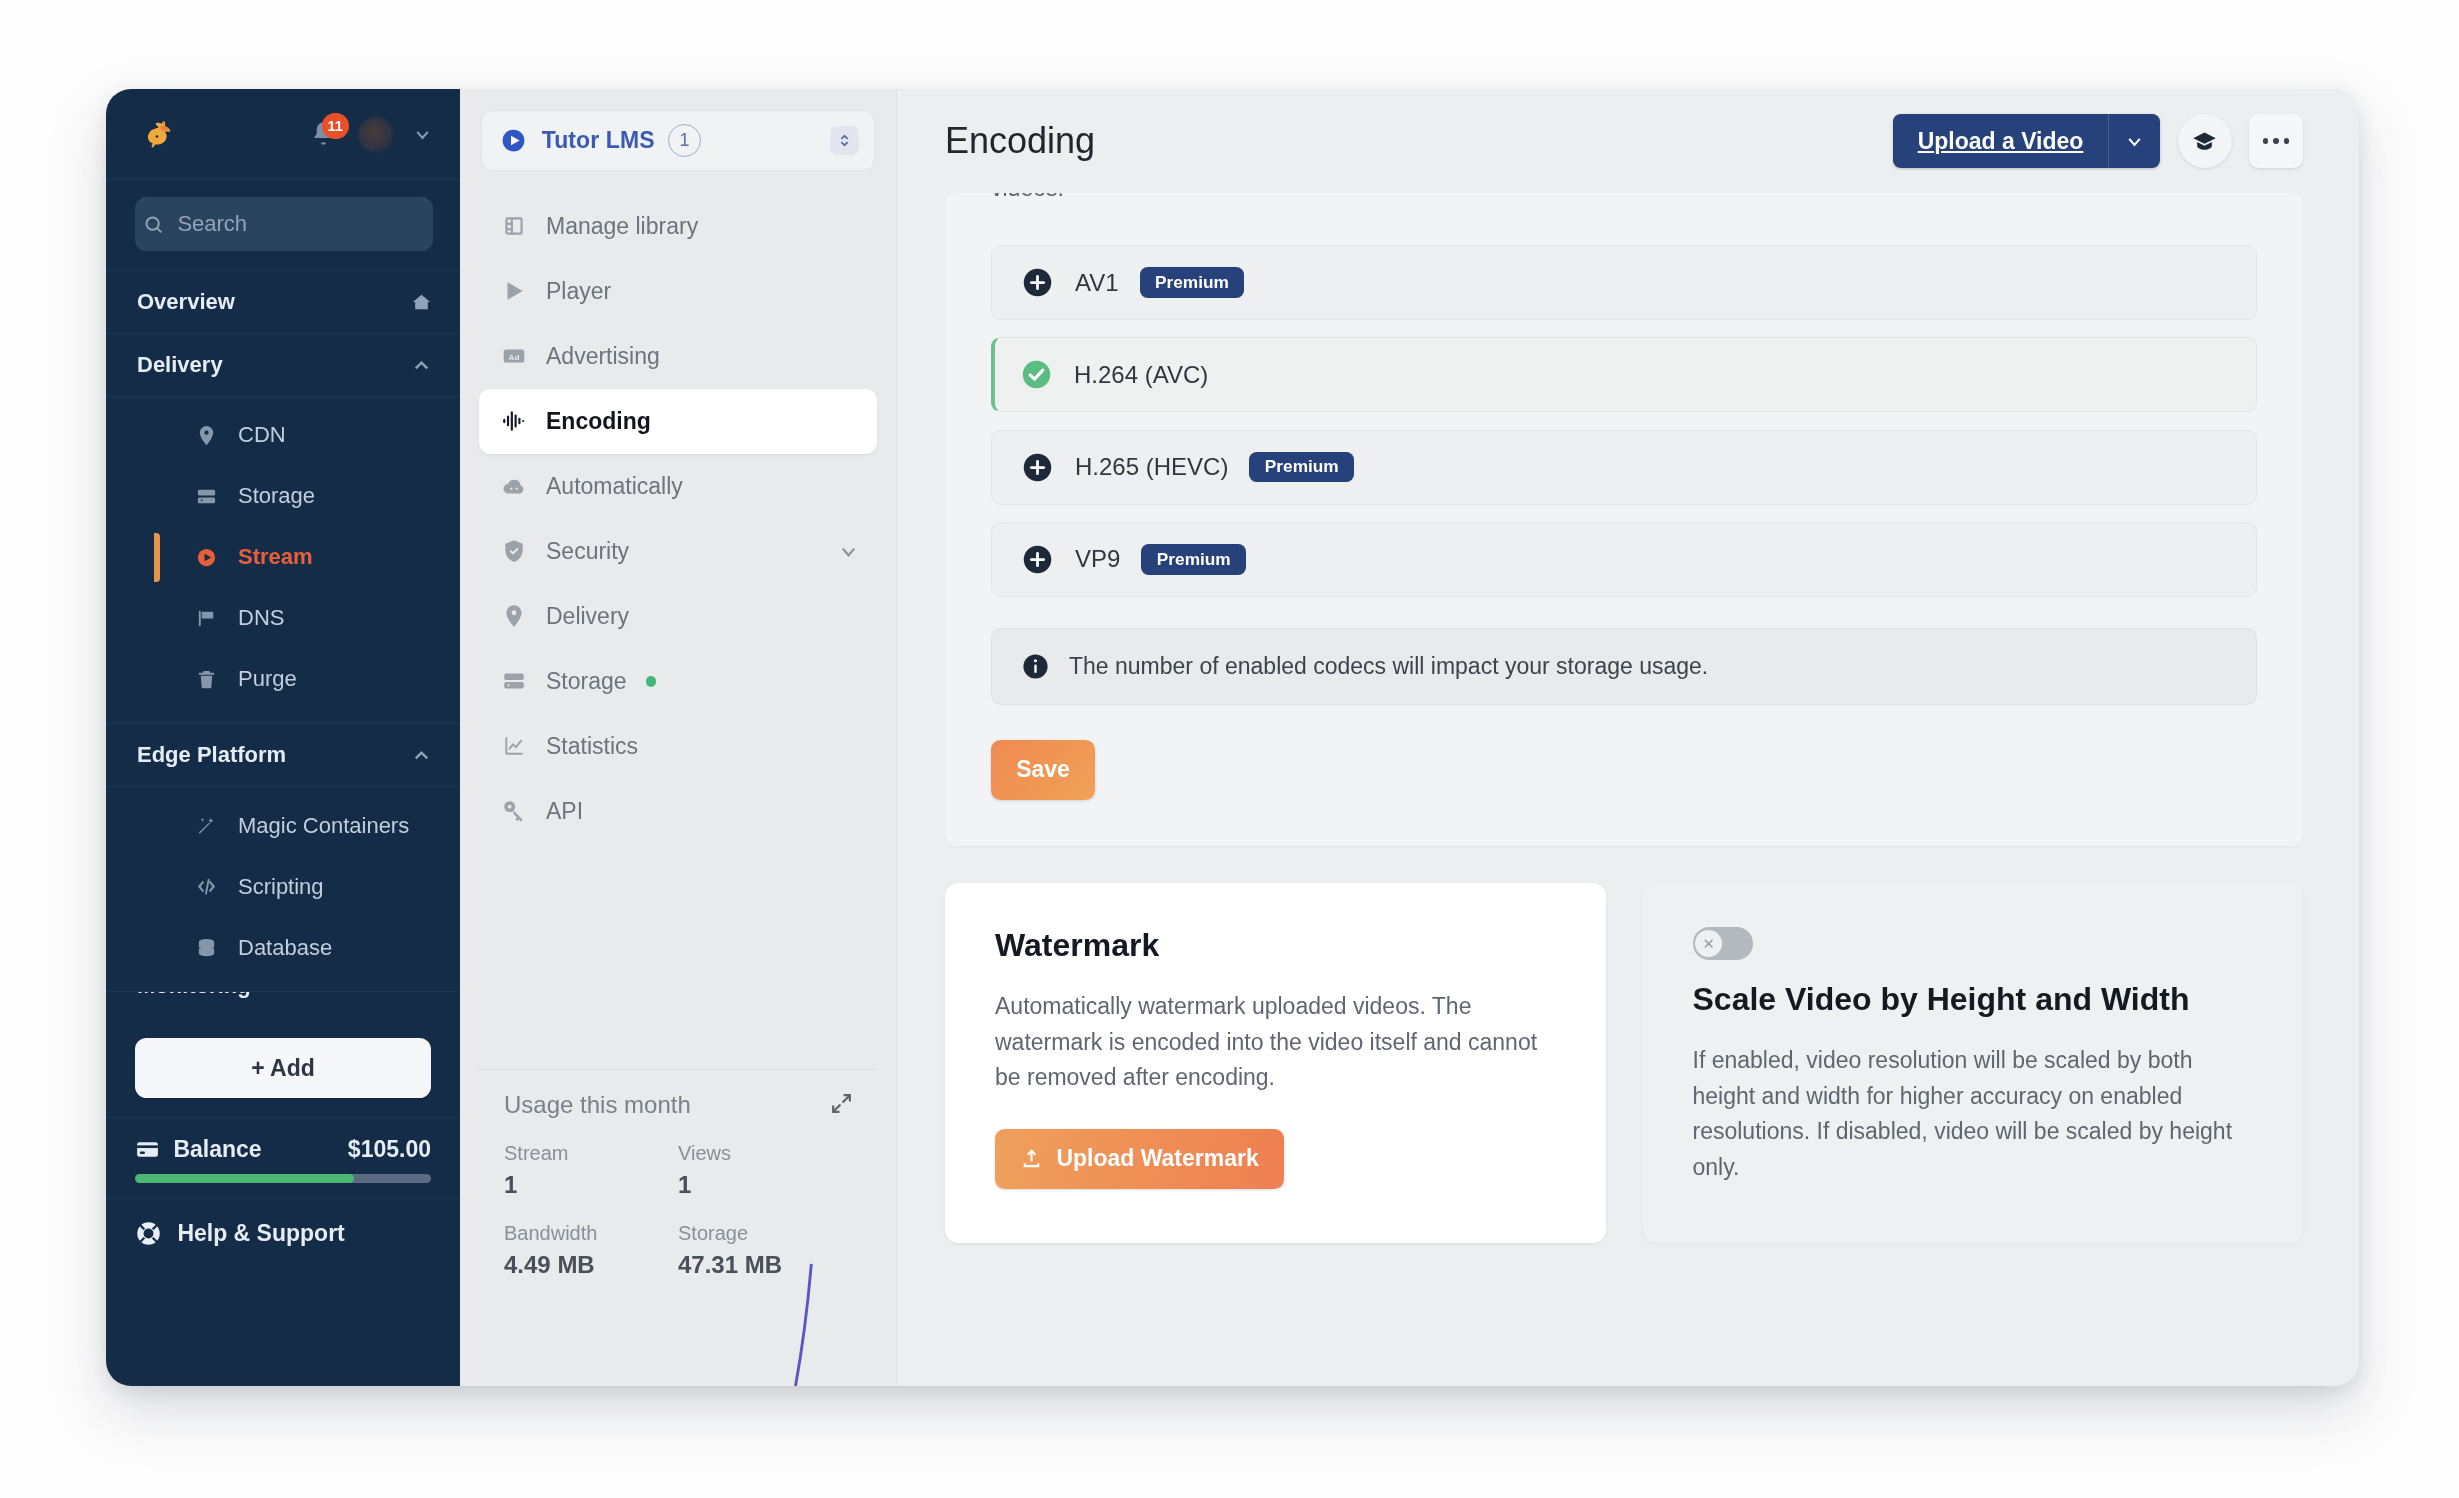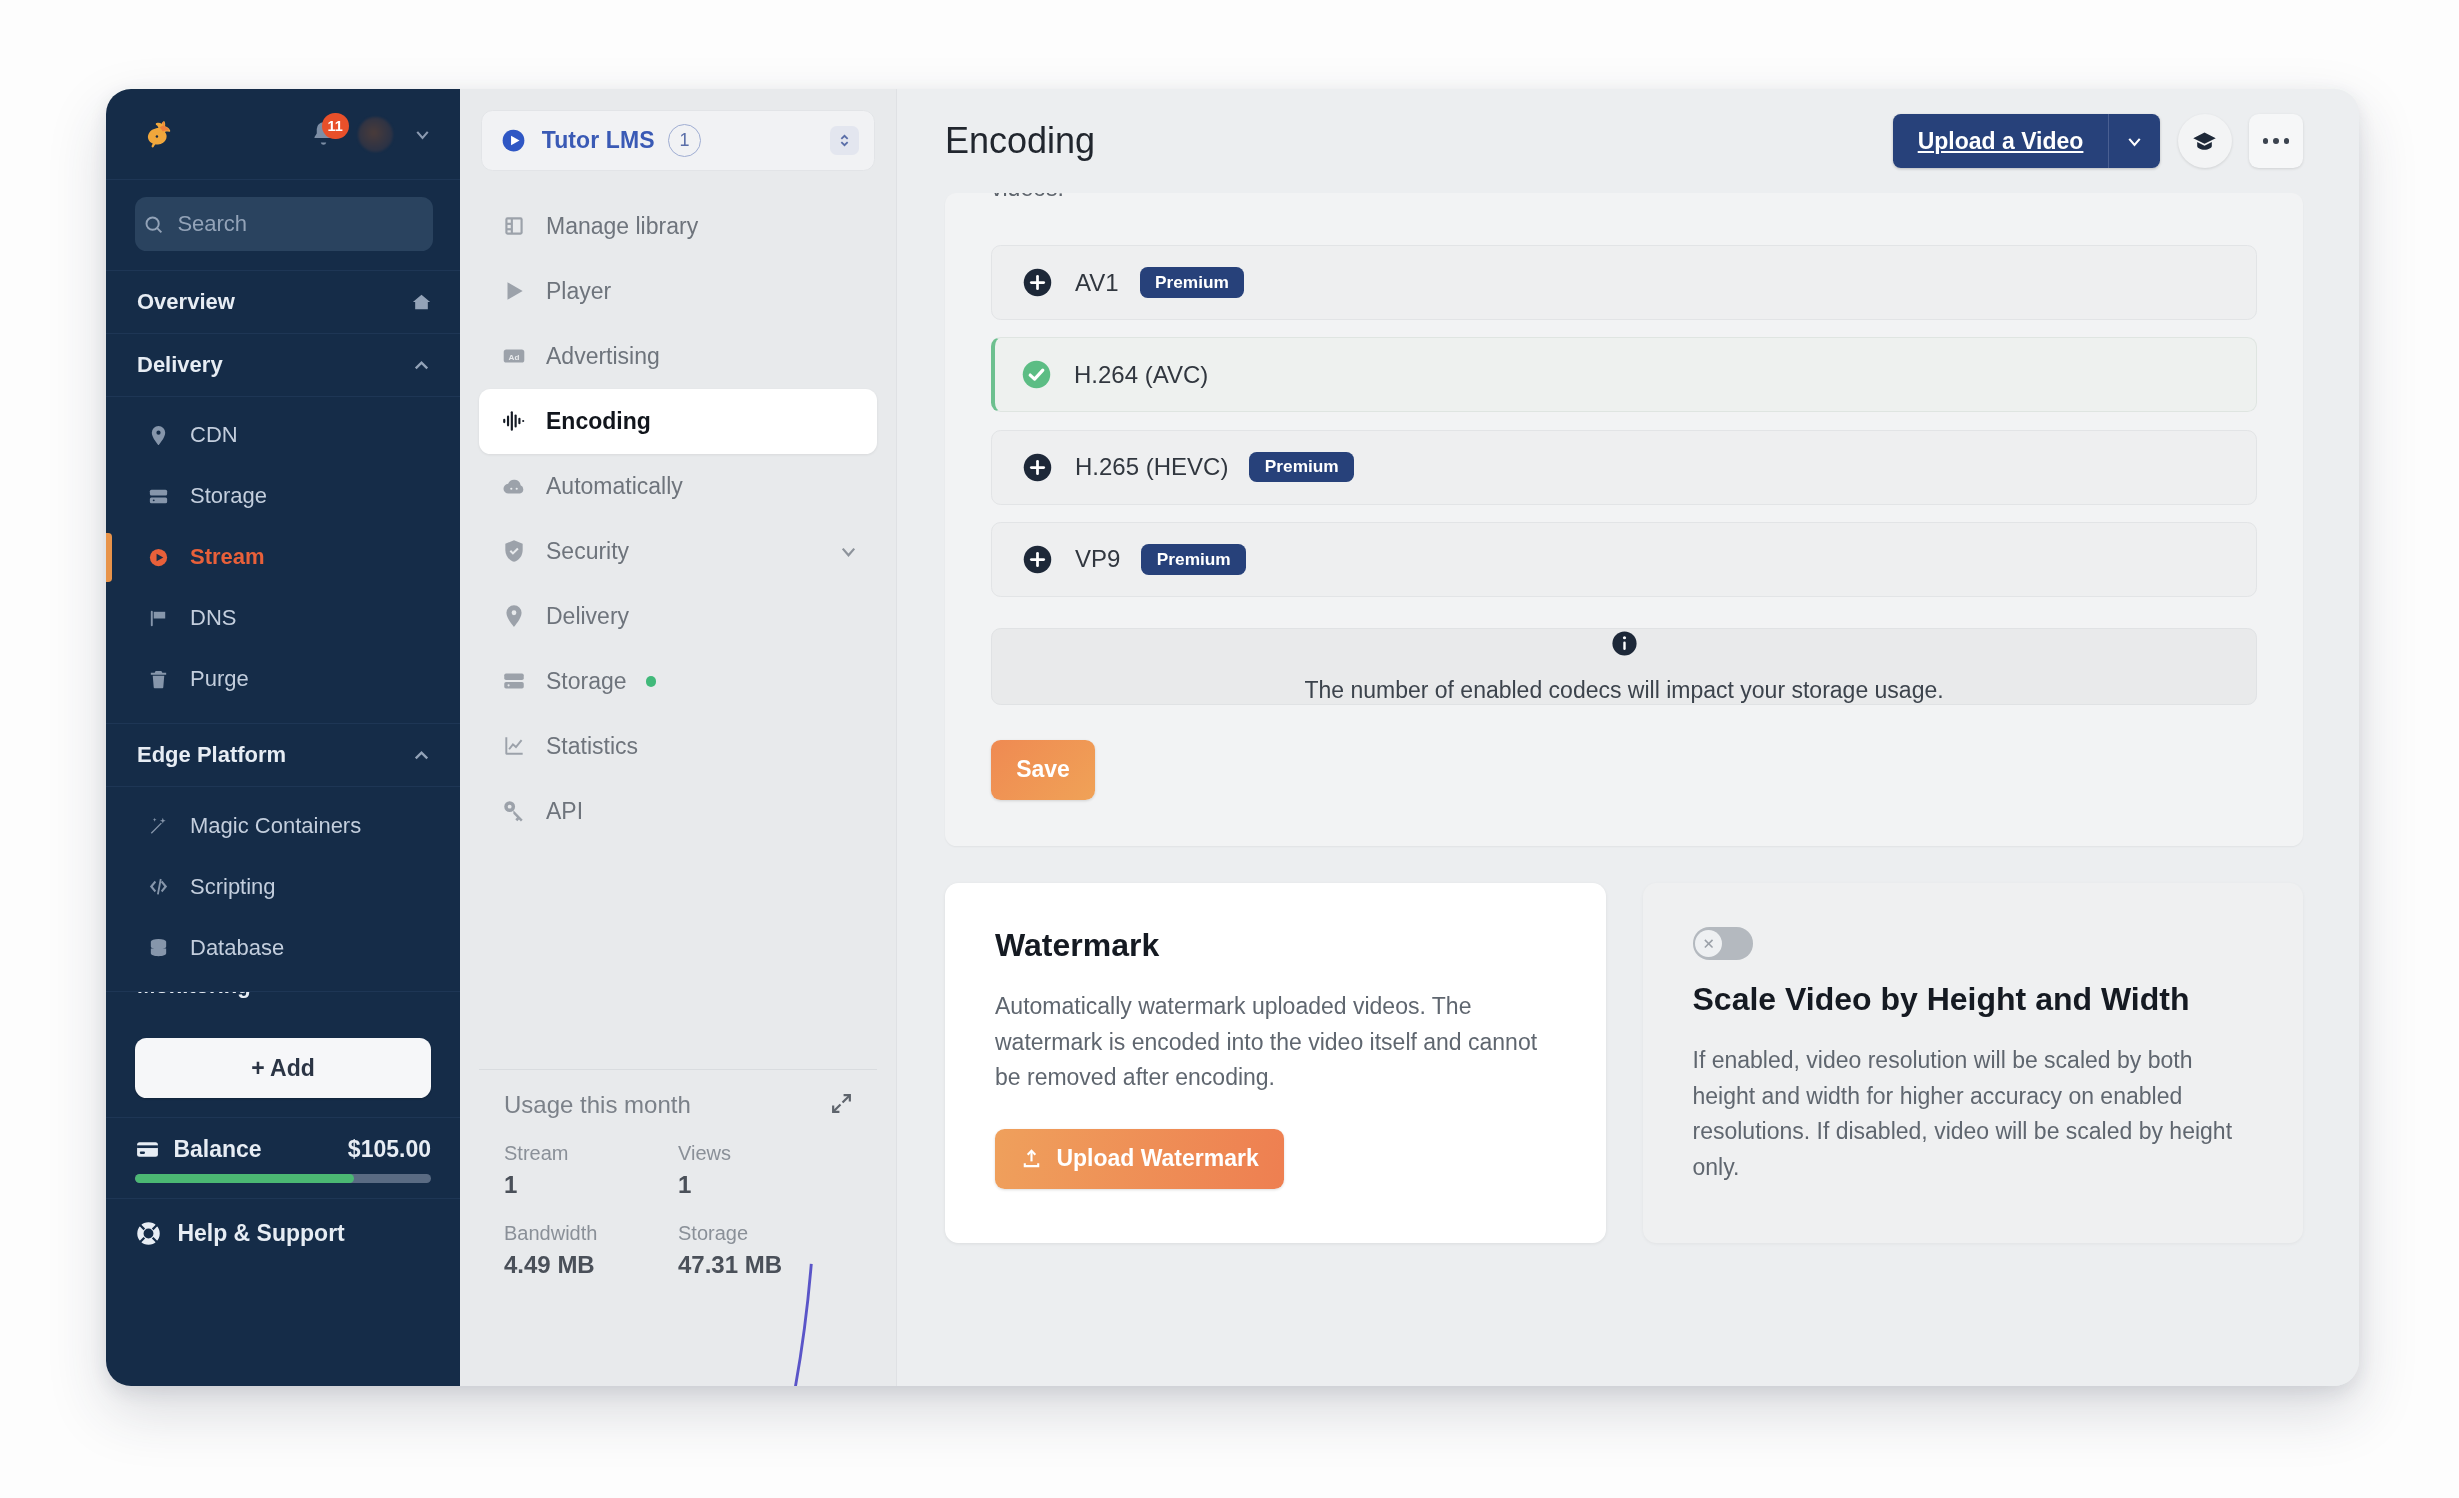--- a/index.html
+++ b/index.html
@@ -67,21 +67,21 @@
   .nav-section-head {
     height: 63px; display: flex; align-items: center;
     padding: 0 27px 0 31px; font-size: 22px; font-weight: 700; color: #e7edf4;
     border-bottom: 1px solid #1e3655;
     cursor: pointer;
   }
   .nav-section-head .nsh-ic { margin-left: auto; display: flex; align-items: center; }
   .nav-section-head .nsh-ic svg { width: 23px; height: 23px; stroke: #93a3b8; fill: none; stroke-width: 2.4; }
   .nav-section-head .nsh-ic.home svg { fill: #93a3b8; stroke: none; }
 
-  .nav-block { padding: 7.7px 0 9.6px; }
+  .nav-block { padding: 7.7px 0 9.6px; margin-left: 48px; }
   .nav-item {
     height: 61px; display: flex; align-items: center; gap: 19px;
     padding: 0 27px 0 40px; font-size: 22px; color: #c3cedd; cursor: pointer;
     position: relative;
   }
   .nav-item .ni-ic { width: 25px; height: 25px; flex: 0 0 25px; display: flex; align-items: center; justify-content: center; }
   .nav-item .ni-ic svg { width: 23px; height: 23px; fill: #8696ab; }
   .nav-item.active { color: #e8603a; font-weight: 700; }
   .nav-item.active .ni-ic svg { fill: #e8603a; }
   .nav-item.active::before {
@@ -234,21 +234,21 @@
   }
   .codec-ic { width: 33px; height: 33px; flex: 0 0 33px; }
   .codec-ic svg { width: 33px; height: 33px; display: block; }
   .codec-name { font-size: 24px; color: #31373f; }
   .badge-premium {
     background: #27417a; color: #fff; font-size: 17.3px; font-weight: 700;
     padding: 6.7px 15.4px; border-radius: 7.7px; line-height: 1;
   }
   .info-bar {
     margin-top: 31px; height: 77px; background: #e9eaeb; border: 1px solid #e0e2e4;
-    border-radius: 9.6px; display: flex; align-items: center; gap: 19px; padding: 0 29px; flex-direction: column;
+    border-radius: 9.6px; display: flex; align-items: center; gap: 19px; padding: 0 29px;
   }
   .info-bar .ib-ic { width: 29px; height: 29px; flex: 0 0 29px; }
   .info-bar .ib-ic svg { width: 29px; height: 29px; }
   .info-bar span { font-size: 23px; color: #3c434c; }
   .btn-save {
     margin-top: 35px; width: 104px; height: 60px; border-radius: 9.6px;
     background: linear-gradient(135deg, #ef8a52 0%, #f0a257 100%);
     color: #fff; font-size: 23px; font-weight: 700;
     display: flex; align-items: center; justify-content: center; cursor: pointer;
     box-shadow: 0 1px 2.9px rgba(0,0,0,.14);

